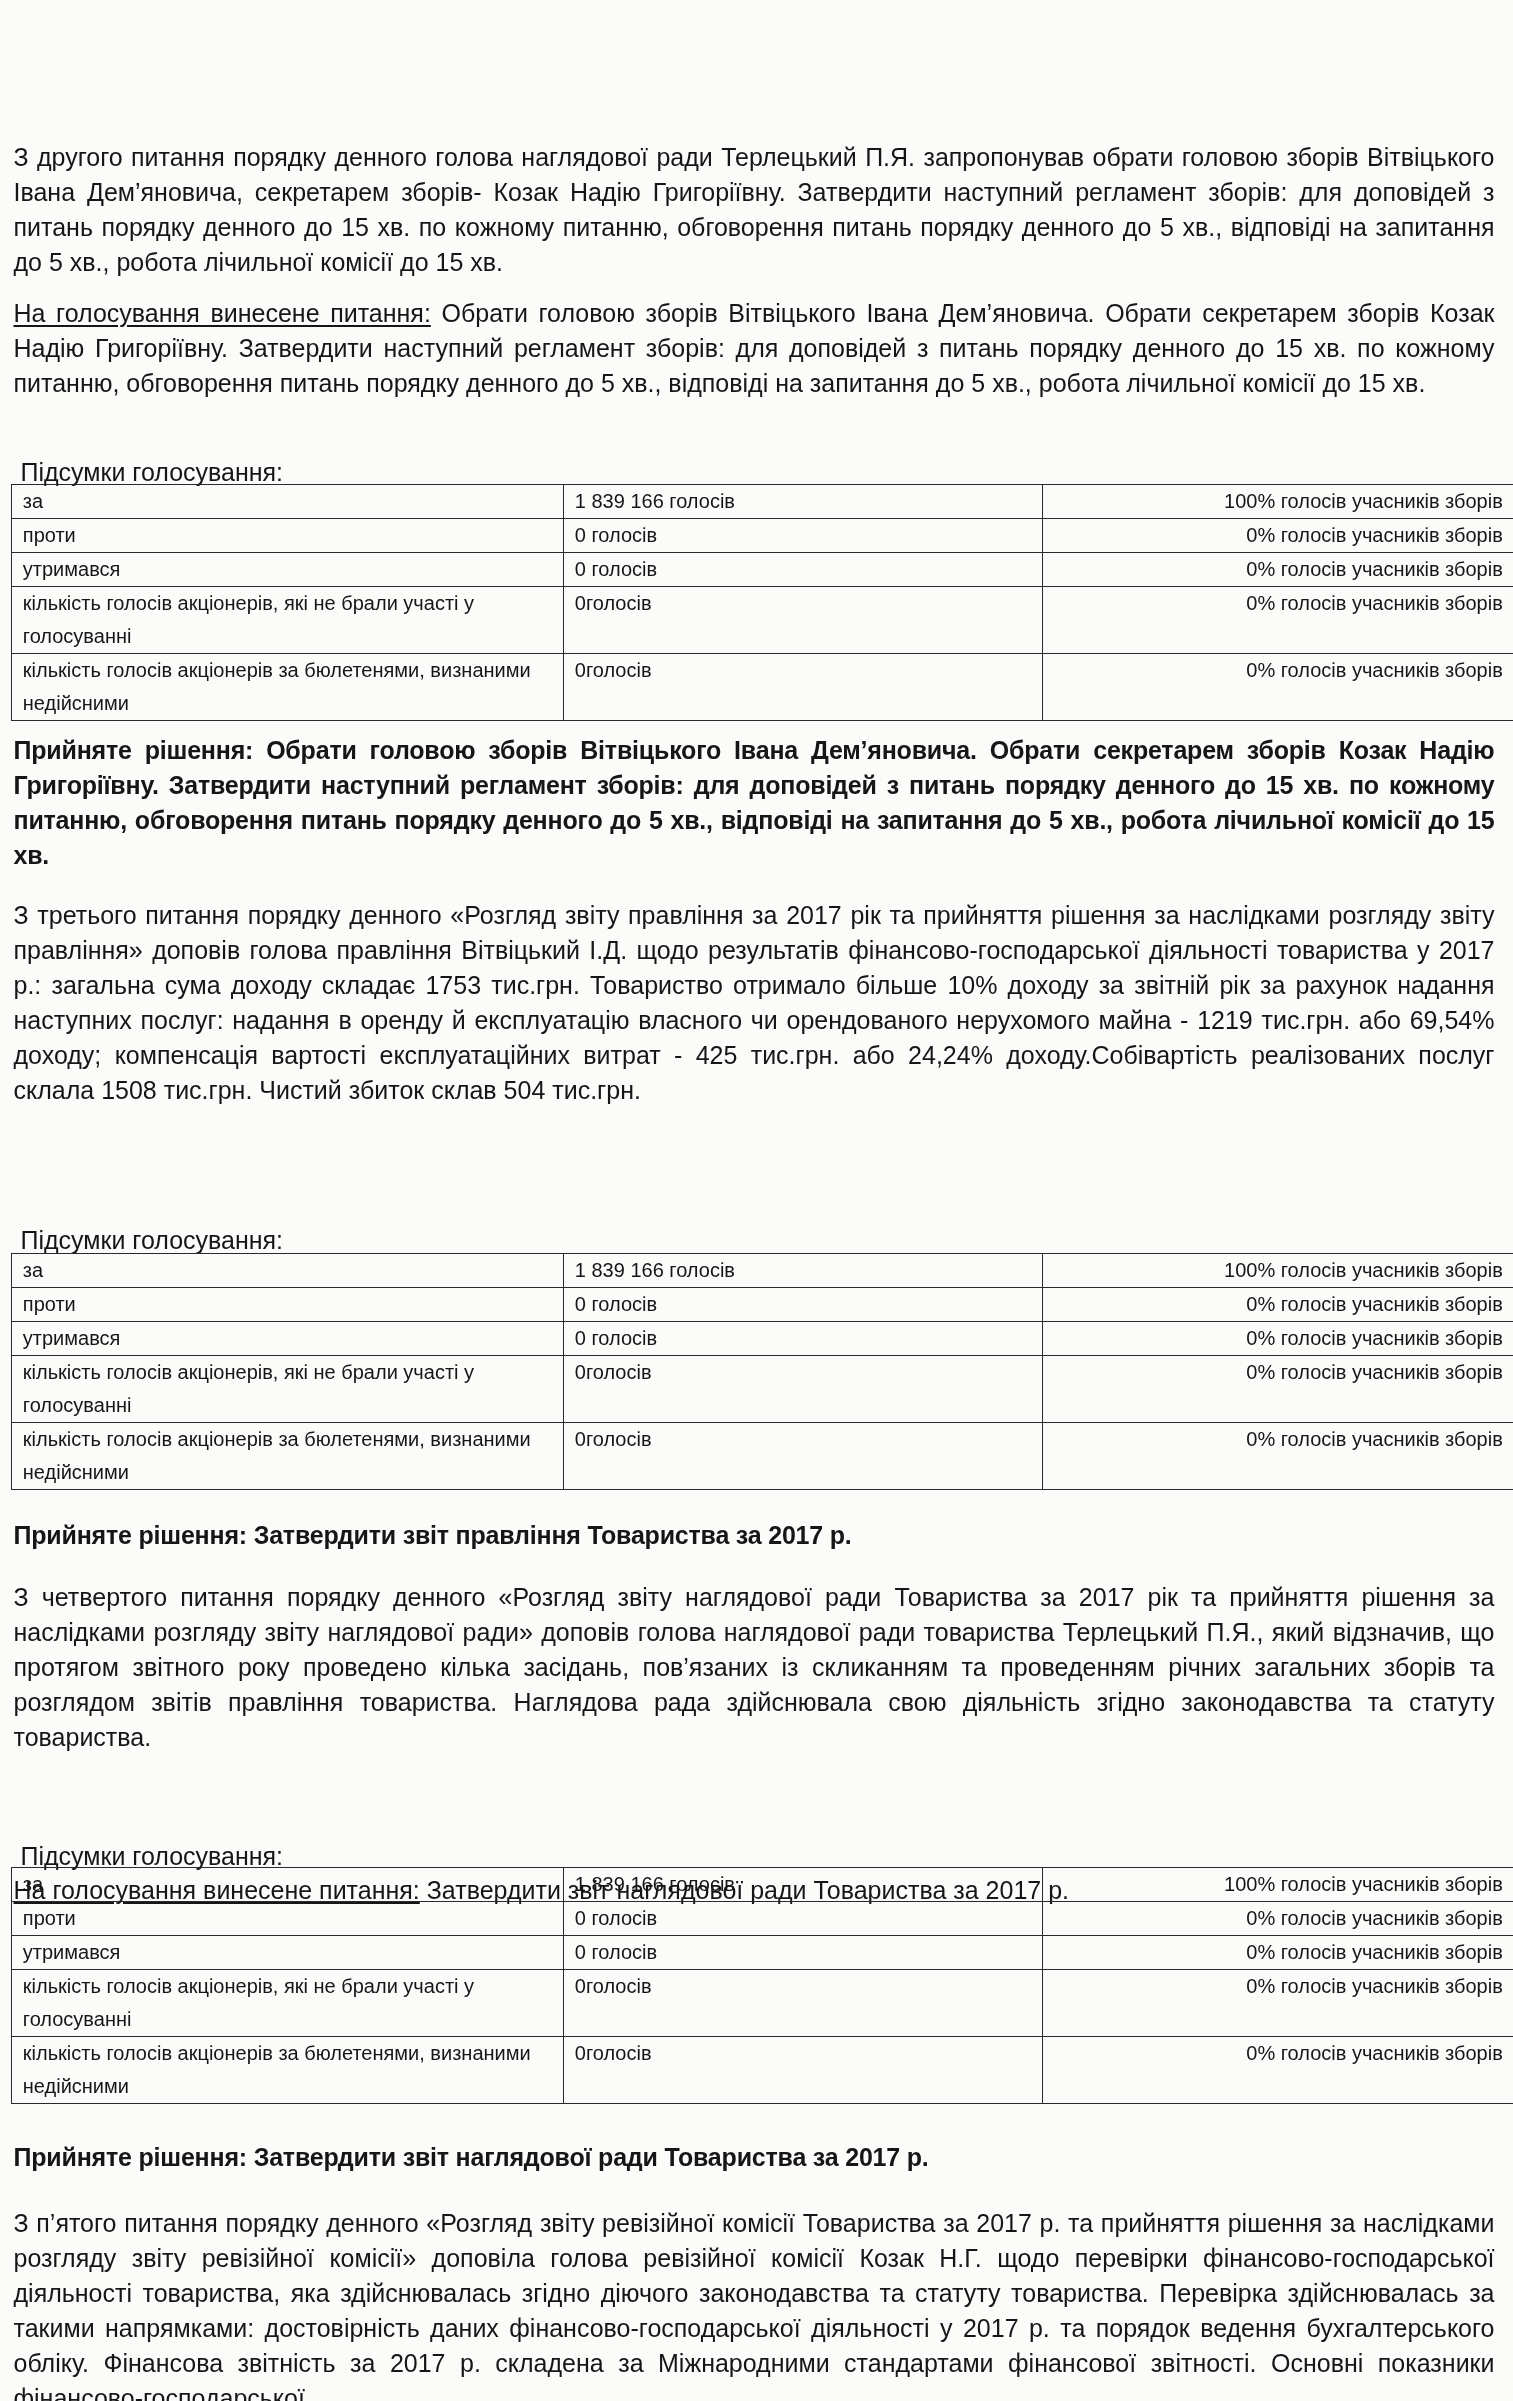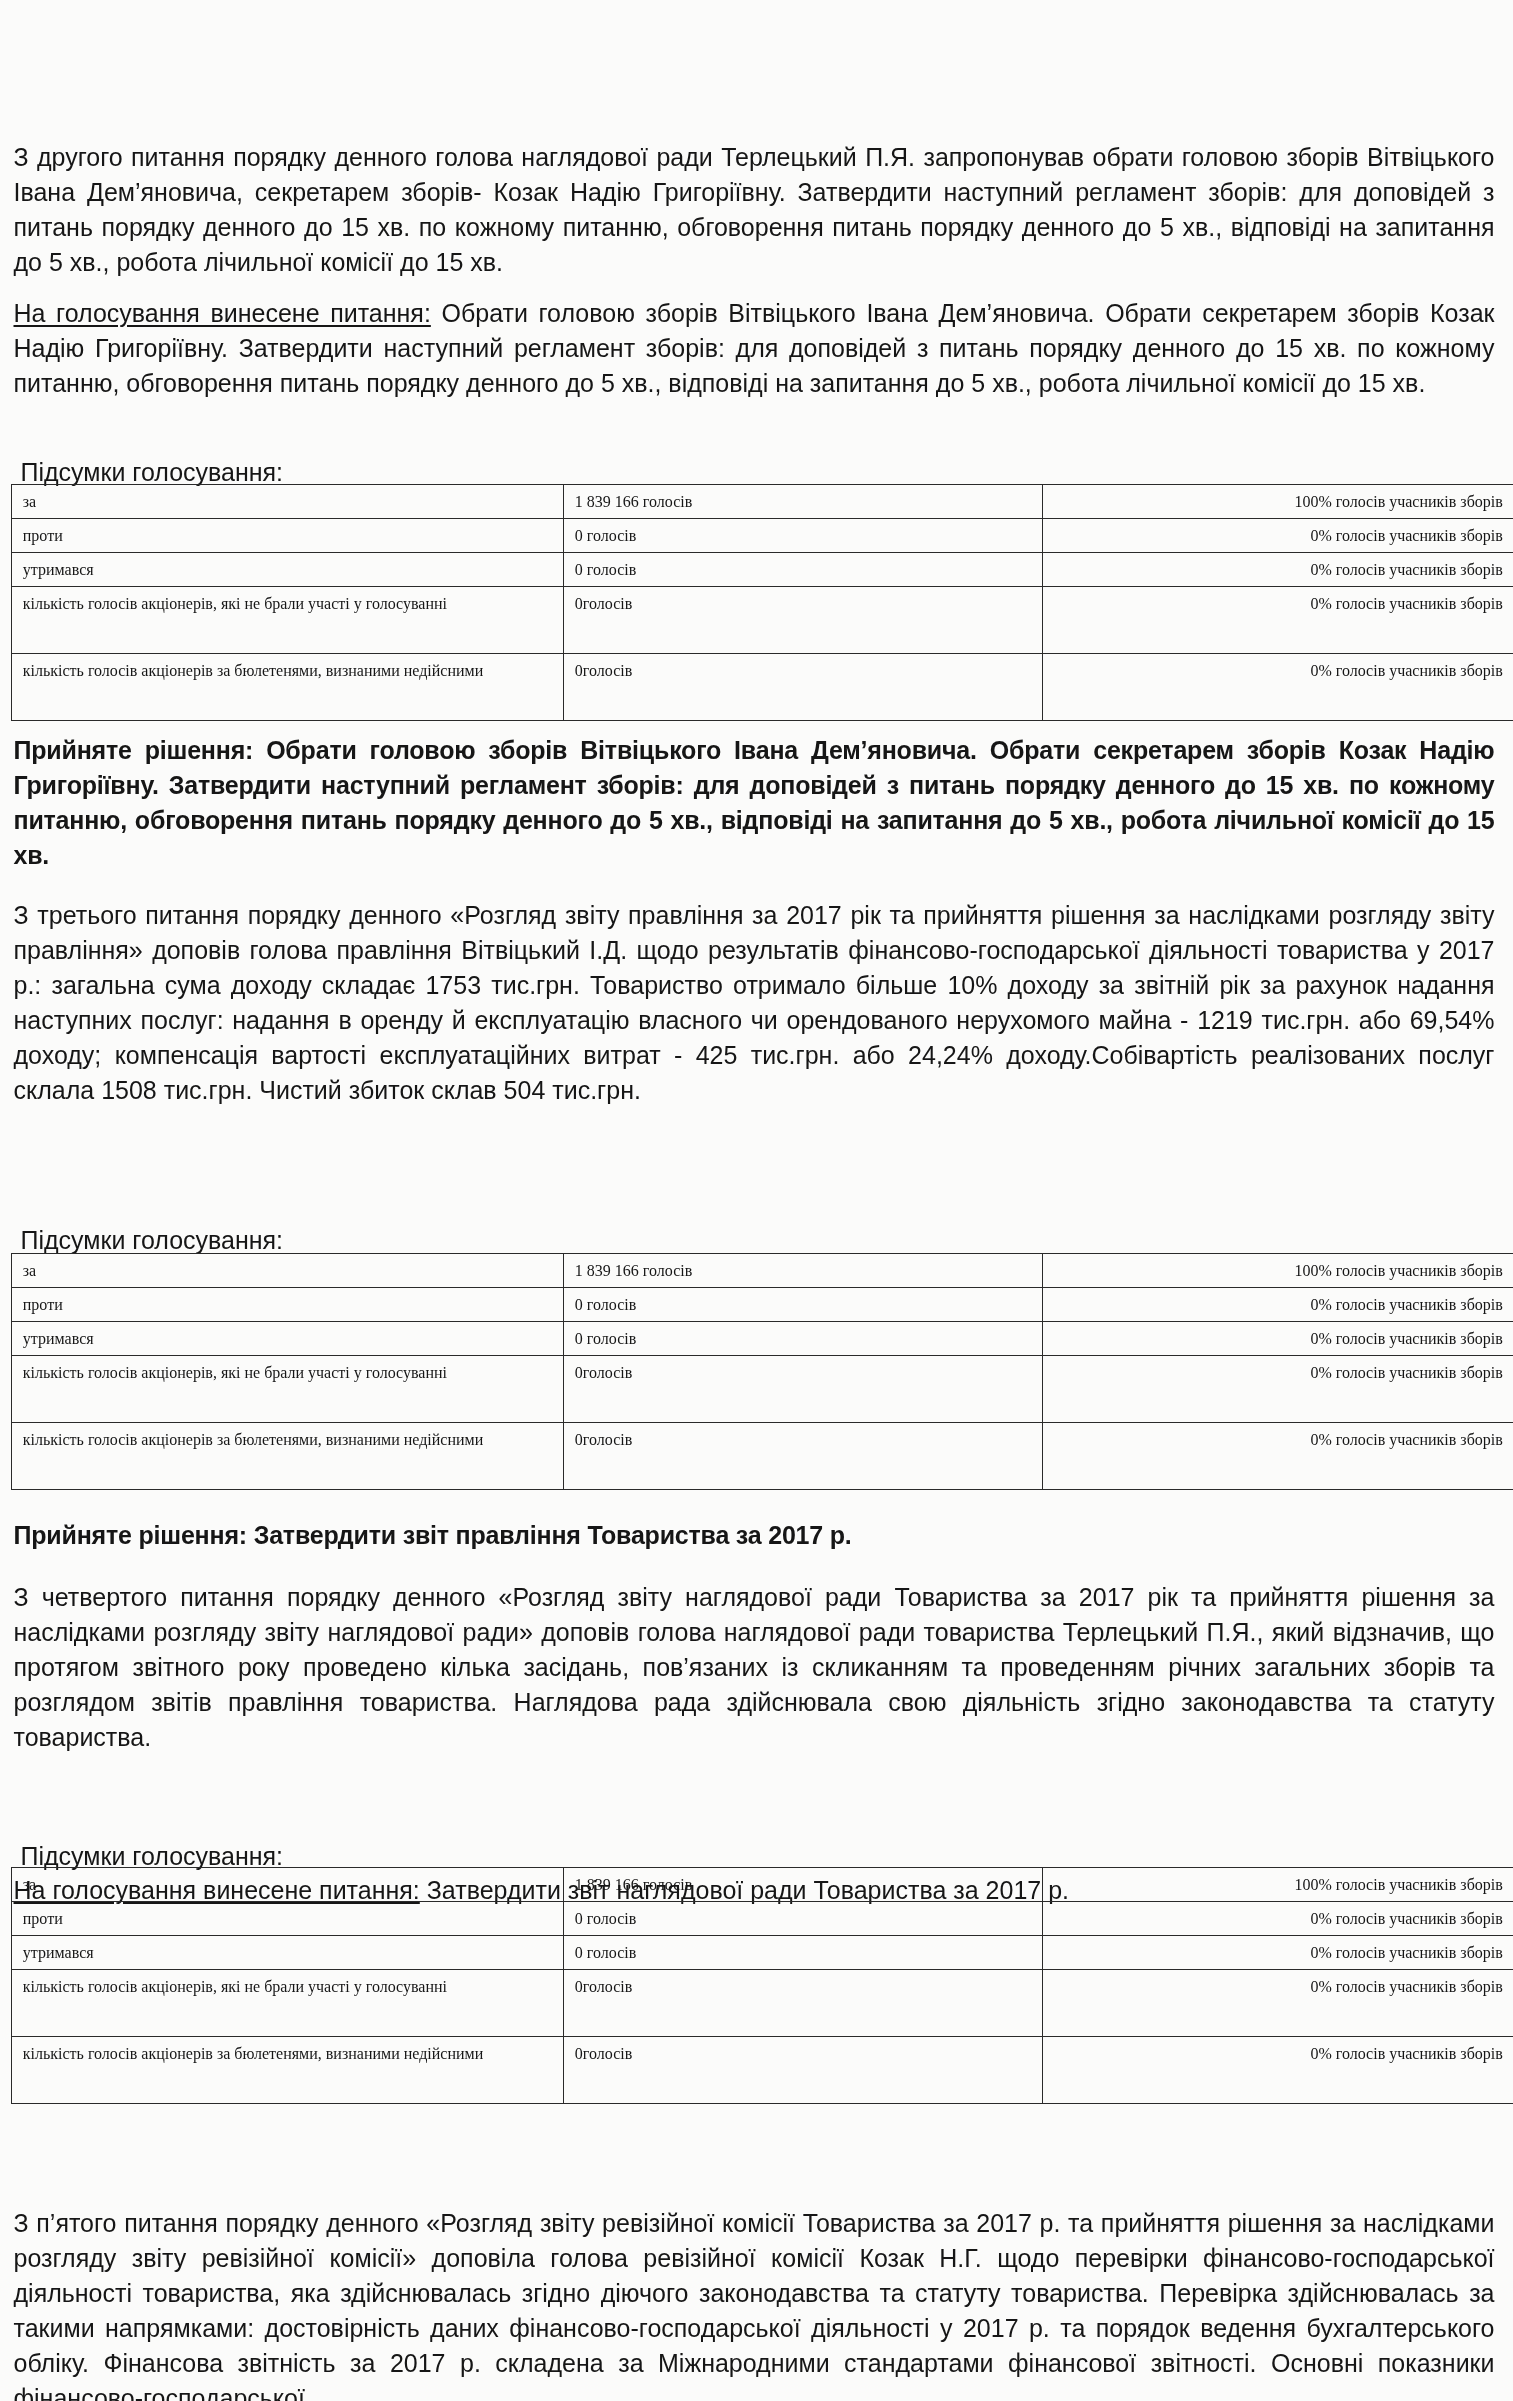--- a/index.html
+++ b/index.html
@@ -50,22 +50,21 @@
     left: 11.3px;
     width: 1509px;
     border-collapse: collapse;
     table-layout: fixed;
   }
   table.votes td {
     border: 1.5px solid #2a2a2a;
     padding: 0 16.5px 0 10.5px;
     vertical-align: top;
     line-height: 33px;
-    font-size: 16px;
-    font-family: Liberation Serif, serif;
+    font-size: 20px;
   }
   table.votes tr.single td { height: 33px; }
   table.votes tr.double td { height: 66px; line-height: 33px; }
   table.votes td.c1 { width: 524px; text-align: left; }
   table.votes td.c2 { width: 451px; text-align: left; }
   table.votes td.c3 { text-align: right; }
 </style>
 </head>
 <body>
 
@@ -180,17 +179,18 @@
       <td class="c3">0% голосів учасників зборів</td>
     </tr>
     <tr class="double">
       <td class="c1">кількість голосів акціонерів за бюлетенями, визнаними недійсними</td>
       <td class="c2">0голосів</td>
       <td class="c3">0% голосів учасників зборів</td>
     </tr>
   </tbody>
     </table>
 
+  <p class="block bold" style="top:2140px;">Прийняте рішення: Затвердити звіт наглядової ради Товариства за 2017 р.</p>
 
   <p class="block" style="top:2206px;">З п’ятого питання порядку денного «Розгляд звіту ревізійної комісії Товариства за 2017 р. та прийняття рішення за наслідками розгляду звіту ревізійної комісії» доповіла голова ревізійної комісії Козак Н.Г. щодо перевірки фінансово-господарської діяльності товариства, яка здійснювалась згідно діючого законодавства та статуту товариства. Перевірка здійснювалась за такими напрямками: достовірність даних фінансово-господарської діяльності у 2017 р. та порядок ведення бухгалтерського обліку. Фінансова звітність за 2017 р. складена за Міжнародними стандартами фінансової звітності. Основні показники фінансово-господарської</p>
 
 </div>
 
 
 </body></html>

